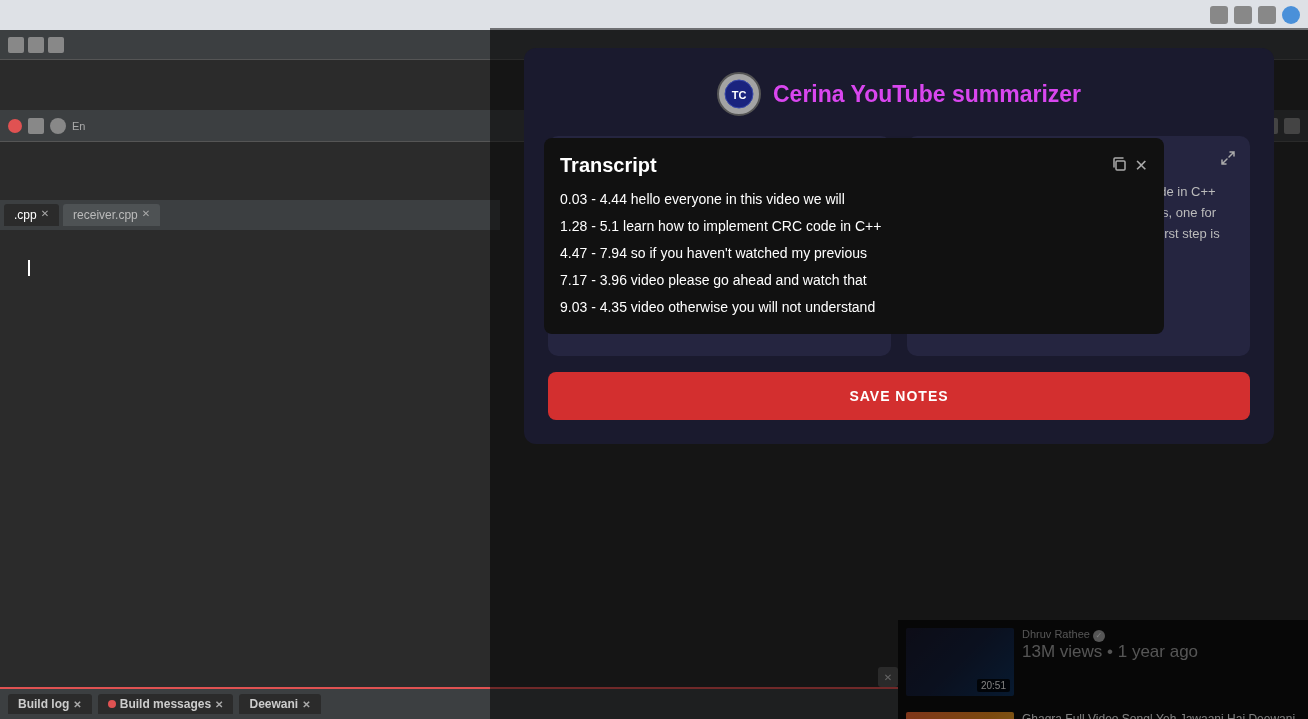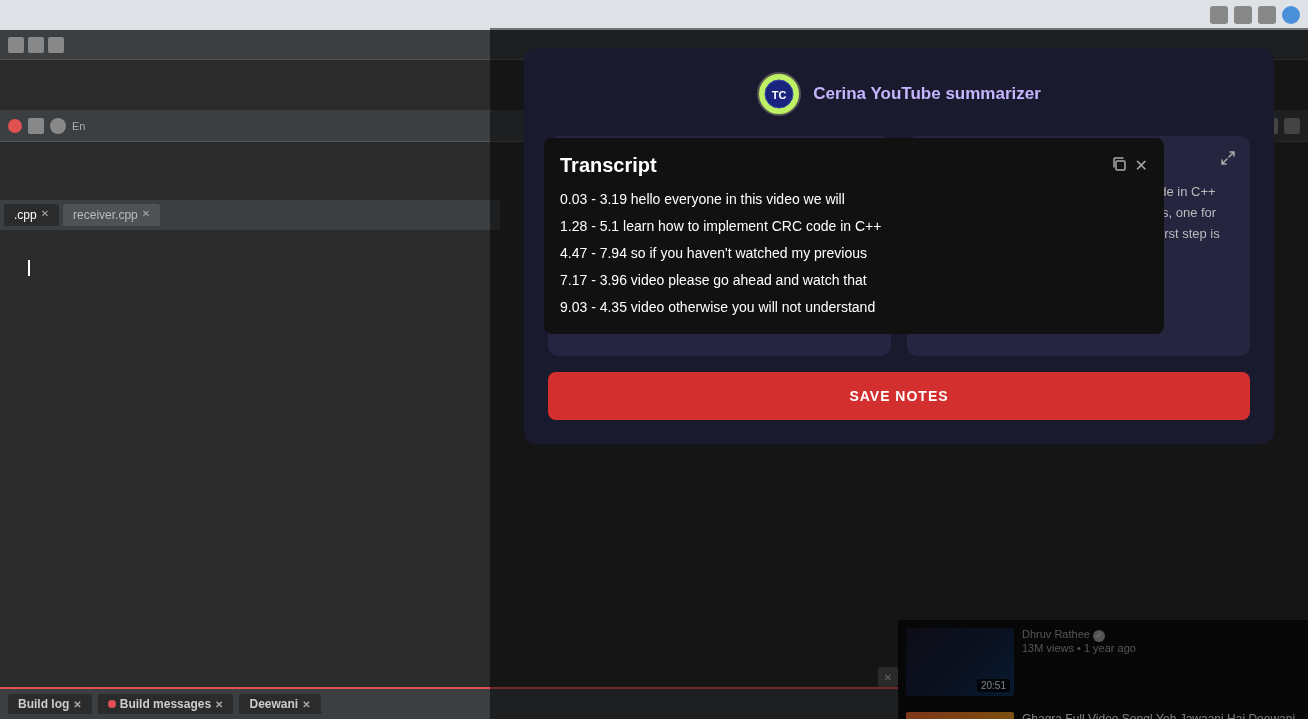--- a/index.html
+++ b/index.html
@@ -90,46 +90,46 @@
       width: 108px; height: 68px; background: #333; flex-shrink: 0; position: relative;
       border-radius: 2px; overflow: hidden;
     }
     .yt-thumb-overlay {
       position: absolute; bottom: 4px; right: 4px; background: rgba(0,0,0,0.8);
       color: #fff; font-size: 10px; padding: 1px 4px; border-radius: 2px;
     }
     .yt-info { flex: 1; }
     .yt-title { color: #fff; font-size: 12px; line-height: 1.3; margin-bottom: 3px; }
     .yt-channel { color: #aaa; font-size: 11px; }
-    .yt-meta { color: #aaa; font-size: 11px; }
+    .yt-meta { color: #aaa; font-size: 17px; }
     .yt-verified { display: inline-block; width: 12px; height: 12px; background: #aaa; border-radius: 50%; font-size: 8px; text-align: center; line-height: 12px; color: #fff; }
 
     
     .modal-overlay {
       position: absolute; top: 28px; left: 490px; right: 0; bottom: 0;
       background: rgba(0,0,0,0.5);
       display: flex; align-items: flex-start; justify-content: center;
       padding-top: 20px;
     }
     .modal {
       width: 750px; background: #1a1a2e; border-radius: 12px;
       padding: 24px; position: relative;
     }
     .modal-header {
       display: flex; align-items: center; justify-content: center;
       gap: 12px; margin-bottom: 20px;
     }
     .modal-logo {
-      width: 44px; height: 44px; background: #bef264;
+      width: 44px; height: 44px; background: #a3a3a3;
       border-radius: 50%; border: 2px solid #555;
       display: flex; align-items: center; justify-content: center;
       font-size: 18px;
     }
     .modal-title {
-      color: #c4b5fd; font-size: 17px; font-weight: 600;
+      color: #d946ef; font-size: 23px; font-weight: 600;
     }
 
     
     .modal-columns {
       display: flex; gap: 16px; margin-bottom: 16px;
     }
     .modal-card {
       flex: 1; background: #252540; border-radius: 10px;
       padding: 16px; min-height: 220px; position: relative;
     }
@@ -338,21 +338,21 @@
             <svg width="16" height="16" viewBox="0 0 16 16" fill="none">
                 <rect x="5" y="5" width="9" height="9" rx="1" stroke="#aaa" stroke-width="1.5"></rect>
                 <path d="M3 11V3a1 1 0 011-1h8" stroke="#aaa" stroke-width="1.5" stroke-linecap="round"></path>
               </svg>
           </button>
           <button class="popup-icon-btn" title="Close">✕</button>
         </div>
       </div>
       <div class="popup-scroll">
         <div class="popup-items">
-          <div class="popup-item">0.03 - 3.19 hello everyone in this video we will</div>
+          <div class="popup-item">0.03 - 4.44 hello everyone in this video we will</div>
           <div class="popup-item">1.28 - 5.1 learn how to implement CRC code in C++</div>
           <div class="popup-item">4.47 - 7.94 so if you haven't watched my previous</div>
           <div class="popup-item">7.17 - 3.96 video please go ahead and watch that</div>
           <div class="popup-item">9.03 - 4.35 video otherwise you will not understand</div>
         </div>
       </div>
     </div>
 
     
     <button class="save-notes-btn">SAVE NOTES</button>

